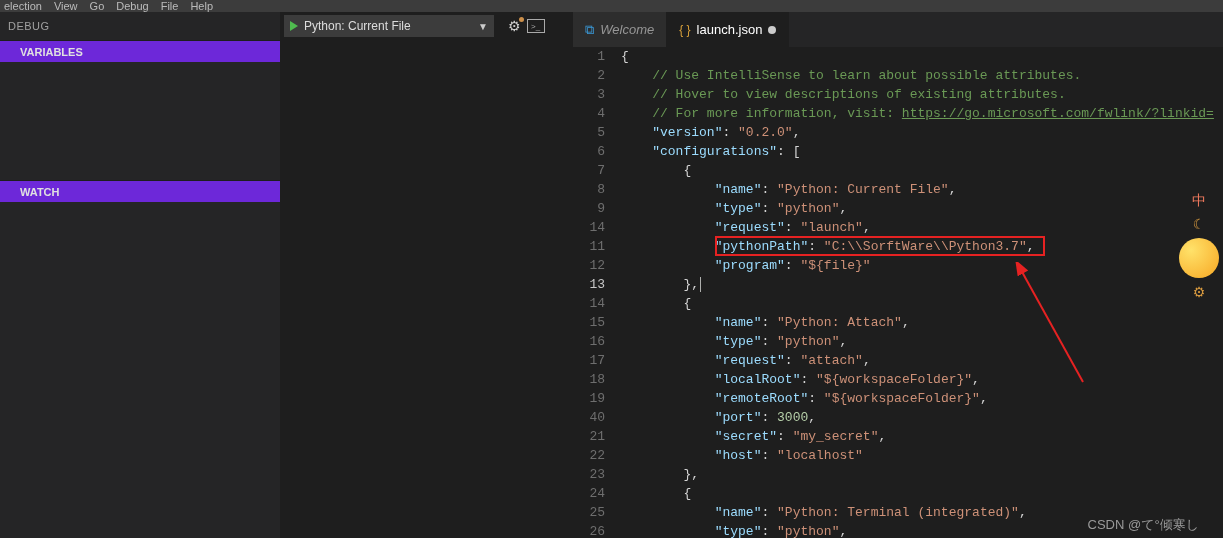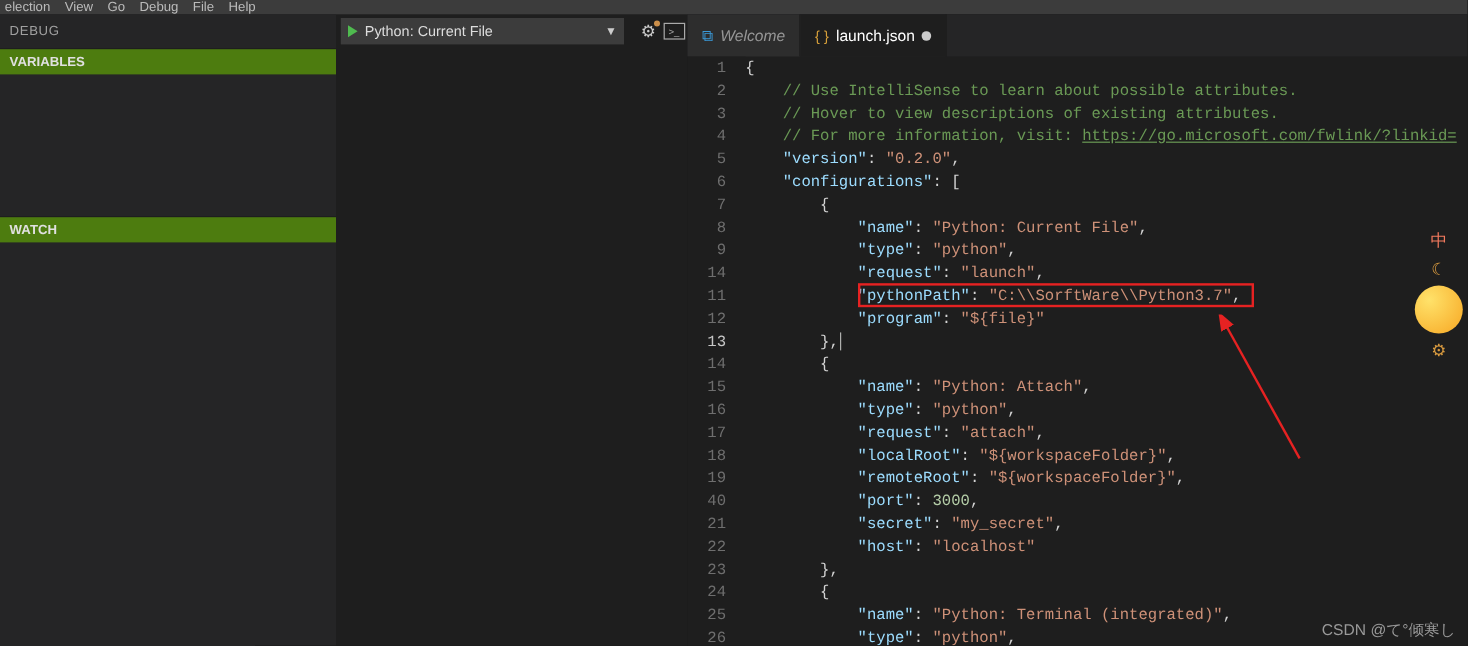--- a/index.html
+++ b/index.html
@@ -35,25 +35,25 @@
 }
 .debug-header {
   display: flex;
   align-items: center;
   padding: 4px 8px;
   background: #252526;
   height: 28px;
 }
 .debug-title { font-size: 11px; color: #a0a0a0; letter-spacing: 0.5px; flex-shrink:0; }
 .section-header {
-  background: #4d7c0f;
+  background: #6d28d9;
   height: 22px;
   display: flex;
   align-items: center;
-  padding-left: 8px;
+  padding-left: 20px;
   font-size: 11px;
   font-weight: 600;
   color: #e0e0e0;
   border-top: 1px solid #1e1e1e;
 }
 .section-body { flex:1; }
 .vars-body { height: 118px; }
 .watch-body { height: 118px; }
 
 .mid-area {
@@ -67,21 +67,21 @@
   display: flex;
   align-items: center;
   background: #1e1e1e;
   padding-left: 4px;
 }
 .config-dropdown {
   display: flex;
   align-items: center;
   background: #3c3c3c;
   height: 22px;
-  width: 236px;
+  width: 210px;
   padding: 0 6px;
   margin-right: 8px;
 }
 .play-tri {
   width: 0; height: 0;
   border-left: 8px solid #4fbb4f;
   border-top: 5px solid transparent;
   border-bottom: 5px solid transparent;
   margin-right: 6px;
 }
@@ -190,21 +190,21 @@
 .orb-main {
   width: 40px; height:40px;
   background: radial-gradient(circle at 30% 30%, #ffe26a, #f7a723);
   border-radius:50%;
 }
 .orb-txt { color:#f27a5e; font-size:14px; }
 .moon { color:#d89a3f; font-size:14px; }
 .gearorb { color:#d89a3f; font-size:14px; }
 .watermark {
   position:absolute;
-  right: 10px; bottom: 4px;
+  right: 24px; bottom: 4px;
   color: #9a9a9a;
   font-size: 13px;
   font-family: sans-serif;
 }
 .cursor-bar { display:inline-block; width:1px; height:15px; background:#aeafad; vertical-align:middle; margin-left:1px;}
 </style>
 </head>
 <body>
 
 <div class="menubar">

